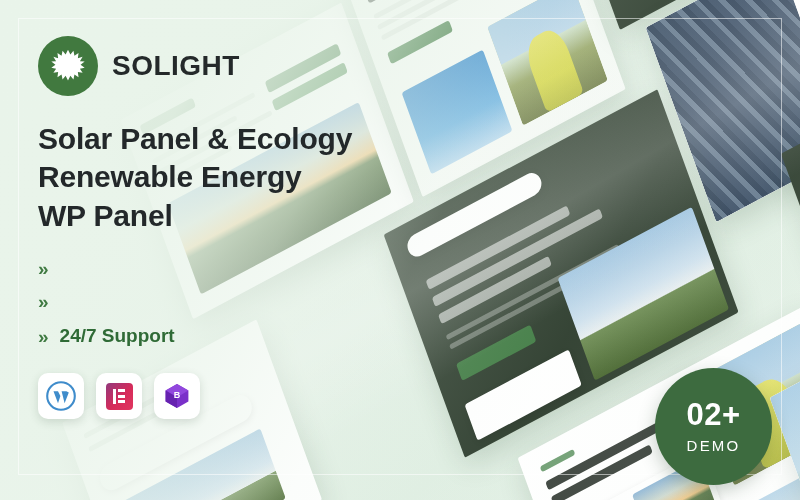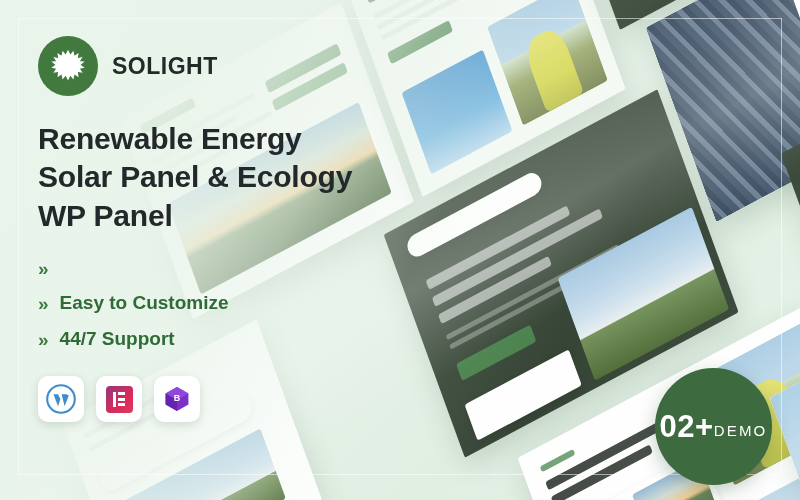--- a/index.html
+++ b/index.html
@@ -115,21 +115,21 @@
   
   .content { position:absolute; left:38px; top:36px; width:400px; }
 
   .logo-row { display:flex; align-items:center; gap:14px; }
   .logo-mark {
     width:60px; height:60px; border-radius:50%;
     background:#41793f; position:relative; flex:0 0 auto;
   }
   .logo-mark svg { position:absolute; left:50%; top:50%; transform:translate(-50%,-50%); }
   .brand {
-    font-size:23px; font-weight:bold; letter-spacing:.5px; color:#24292a;
+    font-size:28px; font-weight:bold; letter-spacing:.5px; color:#24292a;
   }
 
   .headline {
     margin-top:24px;
     font-size:30px; line-height:1.28; font-weight:bold; color:#23282a;
     letter-spacing:-.2px;
   }
 
   .features { margin-top:24px; }
   .feat { display:flex; align-items:center; gap:11px; margin-bottom:14px; }
@@ -151,21 +151,21 @@
   .ico-el .tall { width:3.5px; height:15px; background:#fff; }
   .ico-el .stack { display:flex; flex-direction:column; gap:2.5px; }
   .ico-el .stack i { display:block; width:7px; height:3px; background:#fff; }
   .ico-bs { width:30px; height:30px; }
 
   
   .demo {
     position:absolute; right:28px; bottom:15px;
     width:117px; height:117px; border-radius:50%;
     background:#3d6b3f; color:#fff;
-    display:flex; flex-direction:row; align-items:center; justify-content:center;
+    display:flex; flex-direction:column; align-items:center; justify-content:center;
     box-shadow:0 6px 18px rgba(30,60,35,.25);
   }
   .demo .num { font-size:31px; font-weight:bold; line-height:1; letter-spacing:.5px; }
   .demo .lbl { font-size:15px; letter-spacing:2.2px; margin-top:7px; }
 </style>
 </head>
 <body>
 
 <div id="stage">
 
@@ -270,36 +270,35 @@
                      L85 58 L93 70 L79 68 L81 83 L69 75 L66 90 L57 79 L50 93 L43 79 L34 90 L31 75
                      L19 83 L21 68 L7 70 L15 58 L1 55 L13 46 L1 37 L15 36 L7 23 L21 27 L19 12
                      L31 20 L34 5 L43 16 Z"></path>
           </g>
         </svg>
       </div>
       <div class="brand">SOLIGHT</div>
     </div>
 
     <div class="headline">
+      <div>Solar Panel &amp; Ecology</div>
       <div>Renewable Energy</div>
-      <div>Solar Panel &amp; Ecology</div>
       <div>WP Panel</div>
     </div>
 
     <div class="features">
       <div class="feat">
         <span class="chev">»</span>
       </div>
       <div class="feat">
         <span class="chev">»</span>
-        <span class="txt">Easy to Customize</span>
       </div>
       <div class="feat">
         <span class="chev">»</span>
-        <span class="txt">44/7 Support</span>
+        <span class="txt">24/7 Support</span>
       </div>
     </div>
 
     <div class="badges">
 
       <div class="badge">
         <svg class="ico-wp" viewBox="0 0 100 100" aria-hidden="true">
           <circle cx="50" cy="50" r="46" fill="none" stroke="#3f8ccb" stroke-width="7"></circle>
           <path d="M25 34 L40 74 L48 50 L40 34 Z M52 34 L62 74 L76 38 L68 34 Z" fill="#3f8ccb"></path>
         </svg>

